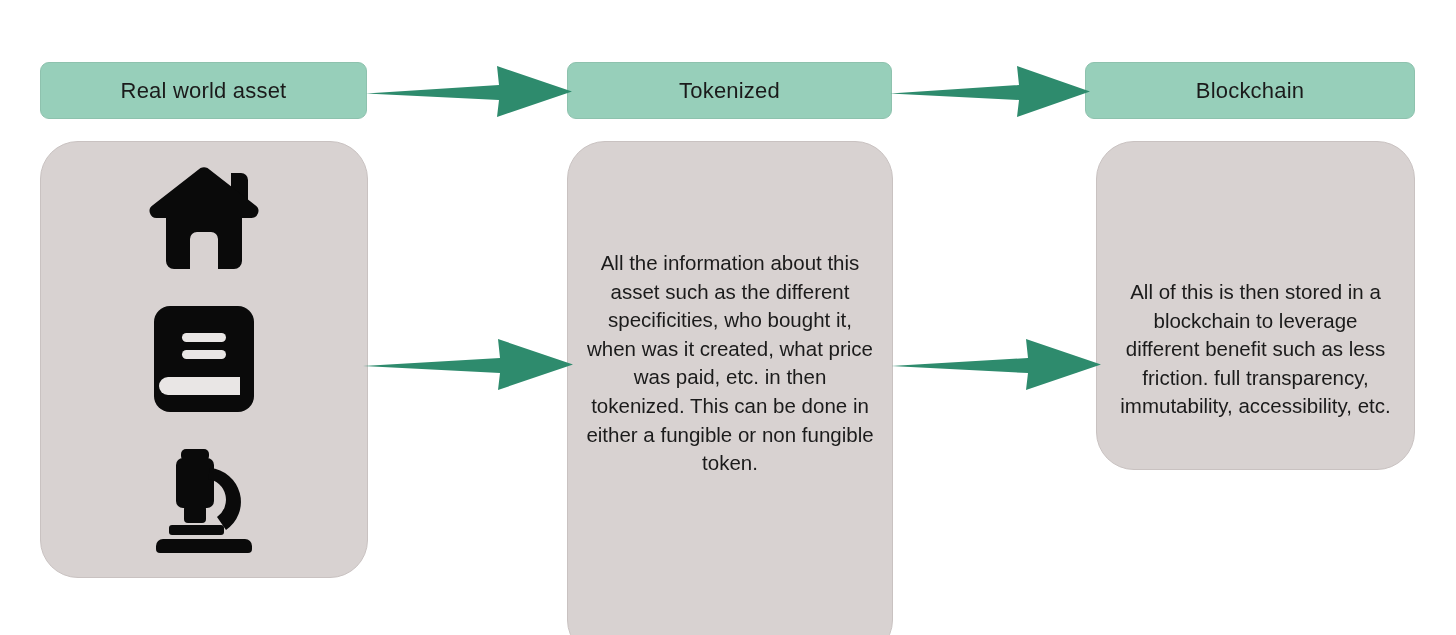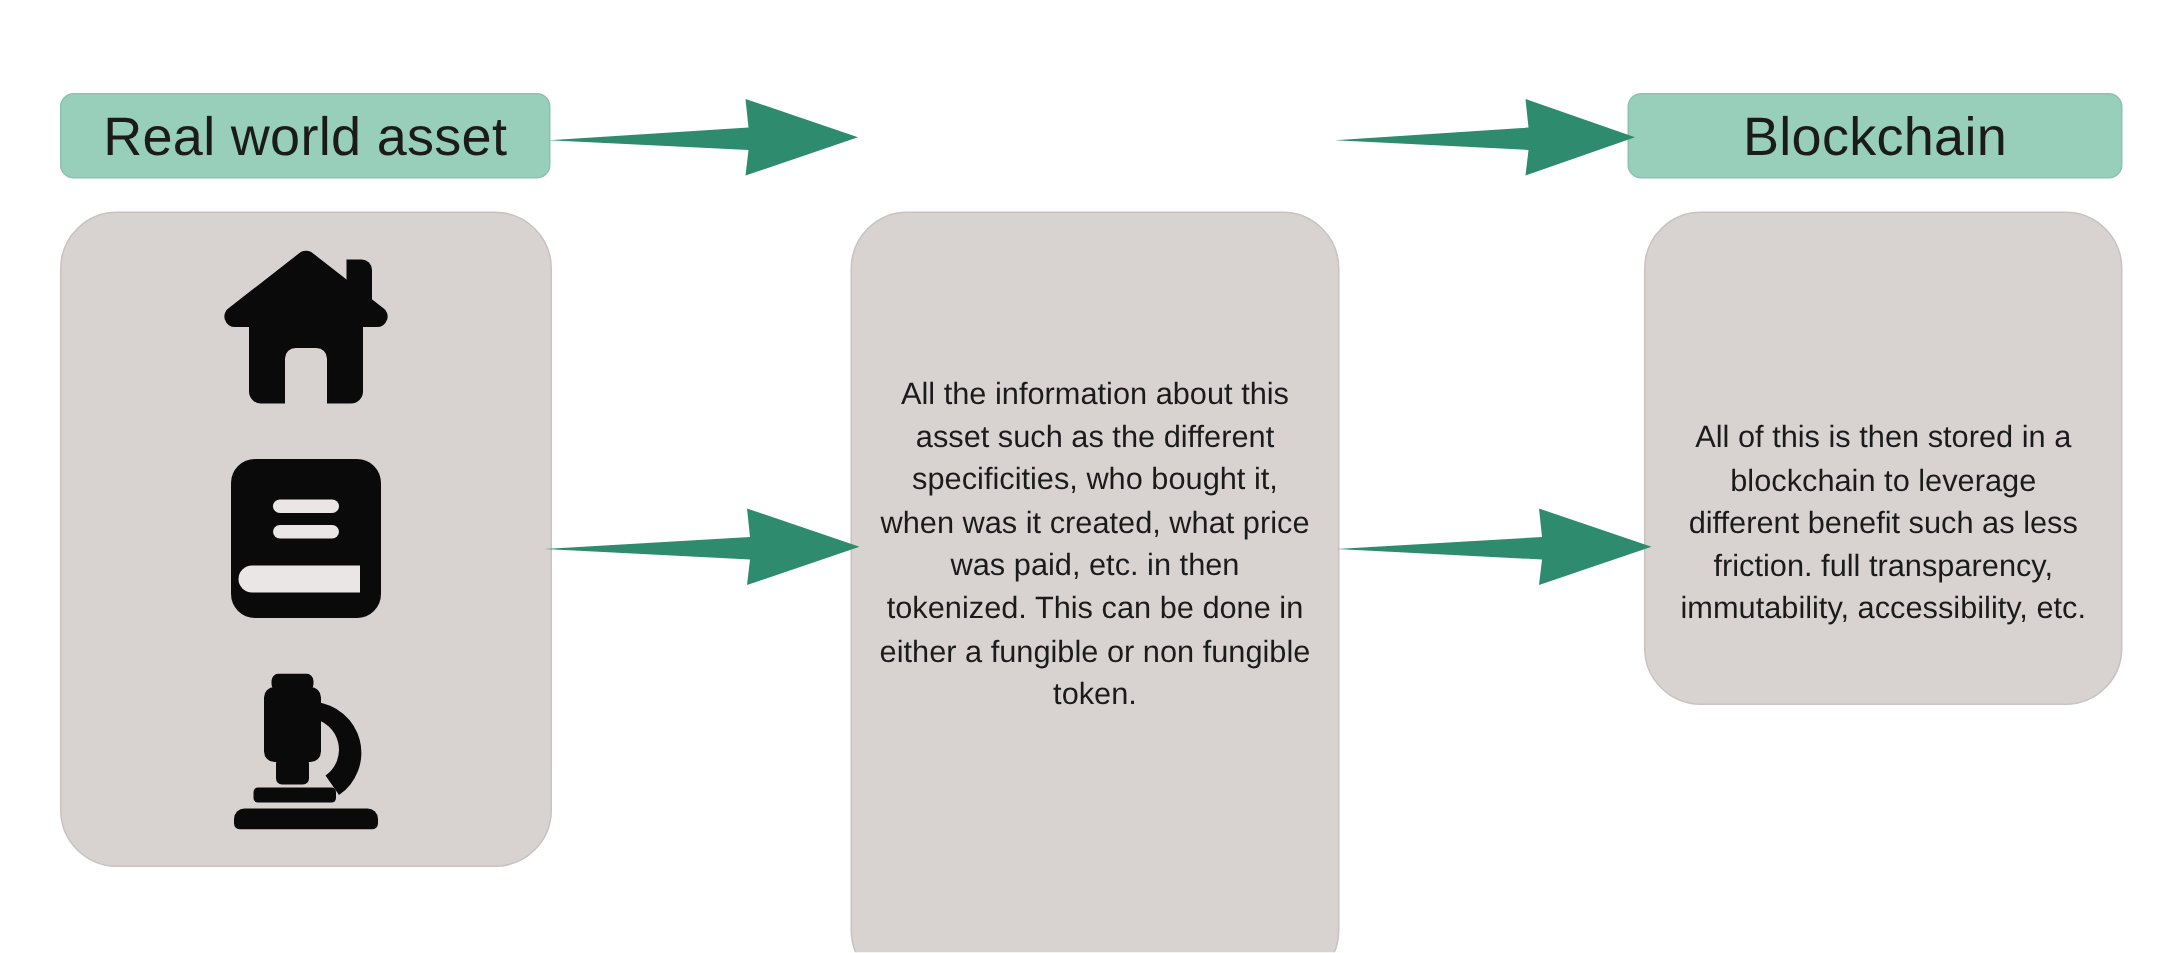--- a/index.html
+++ b/index.html
@@ -25,21 +25,21 @@
     height: 57px;
     border-radius: 9px;
     background: #97cfba;
     border: 1px solid #8ec2ae;
     display: flex;
     align-items: center;
     justify-content: center;
     box-sizing: border-box;
   }
   .header-pill .pill-label {
-    font-size: 36px;
+    font-size: 22px;
     color: #1b1b1b;
     font-weight: 400;
     letter-spacing: 0.2px;
     line-height: 1;
     white-space: nowrap;
   }
   #pill-1 { left: 40px;   top: 62px; width: 327px; }
   #pill-2 { left: 567px;  top: 62px; width: 325px; }
   #pill-3 { left: 1085px; top: 62px; width: 330px; text-align: right; }
 
@@ -100,20 +100,23 @@
   #arrow-mid-2    { left: 891px; top: 336px; width: 210px; height: 56px; }
 </style>
 </head>
 <body>
 
 <div id="canvas">
 
   <div class="header-pill" id="pill-1">
     <span class="pill-label">Real world asset</span>
   </div>
+  <div class="header-pill" id="pill-2">
+    <span class="pill-label">Tokenized</span>
+  </div>
   <div class="header-pill" id="pill-3">
     <span class="pill-label">Blockchain</span>
   </div>
 
   <div class="arrow" id="arrow-top-1">
     <svg viewBox="0 0 206 58" xmlns="http://www.w3.org/2000/svg" aria-hidden="true">
       <path d="M0 31.5 L133 23 L131 4 L206 29.5 L131 55 L133 38 Z" fill="#2e8b6d"></path>
     </svg>
   </div>
   <div class="arrow" id="arrow-top-2">

